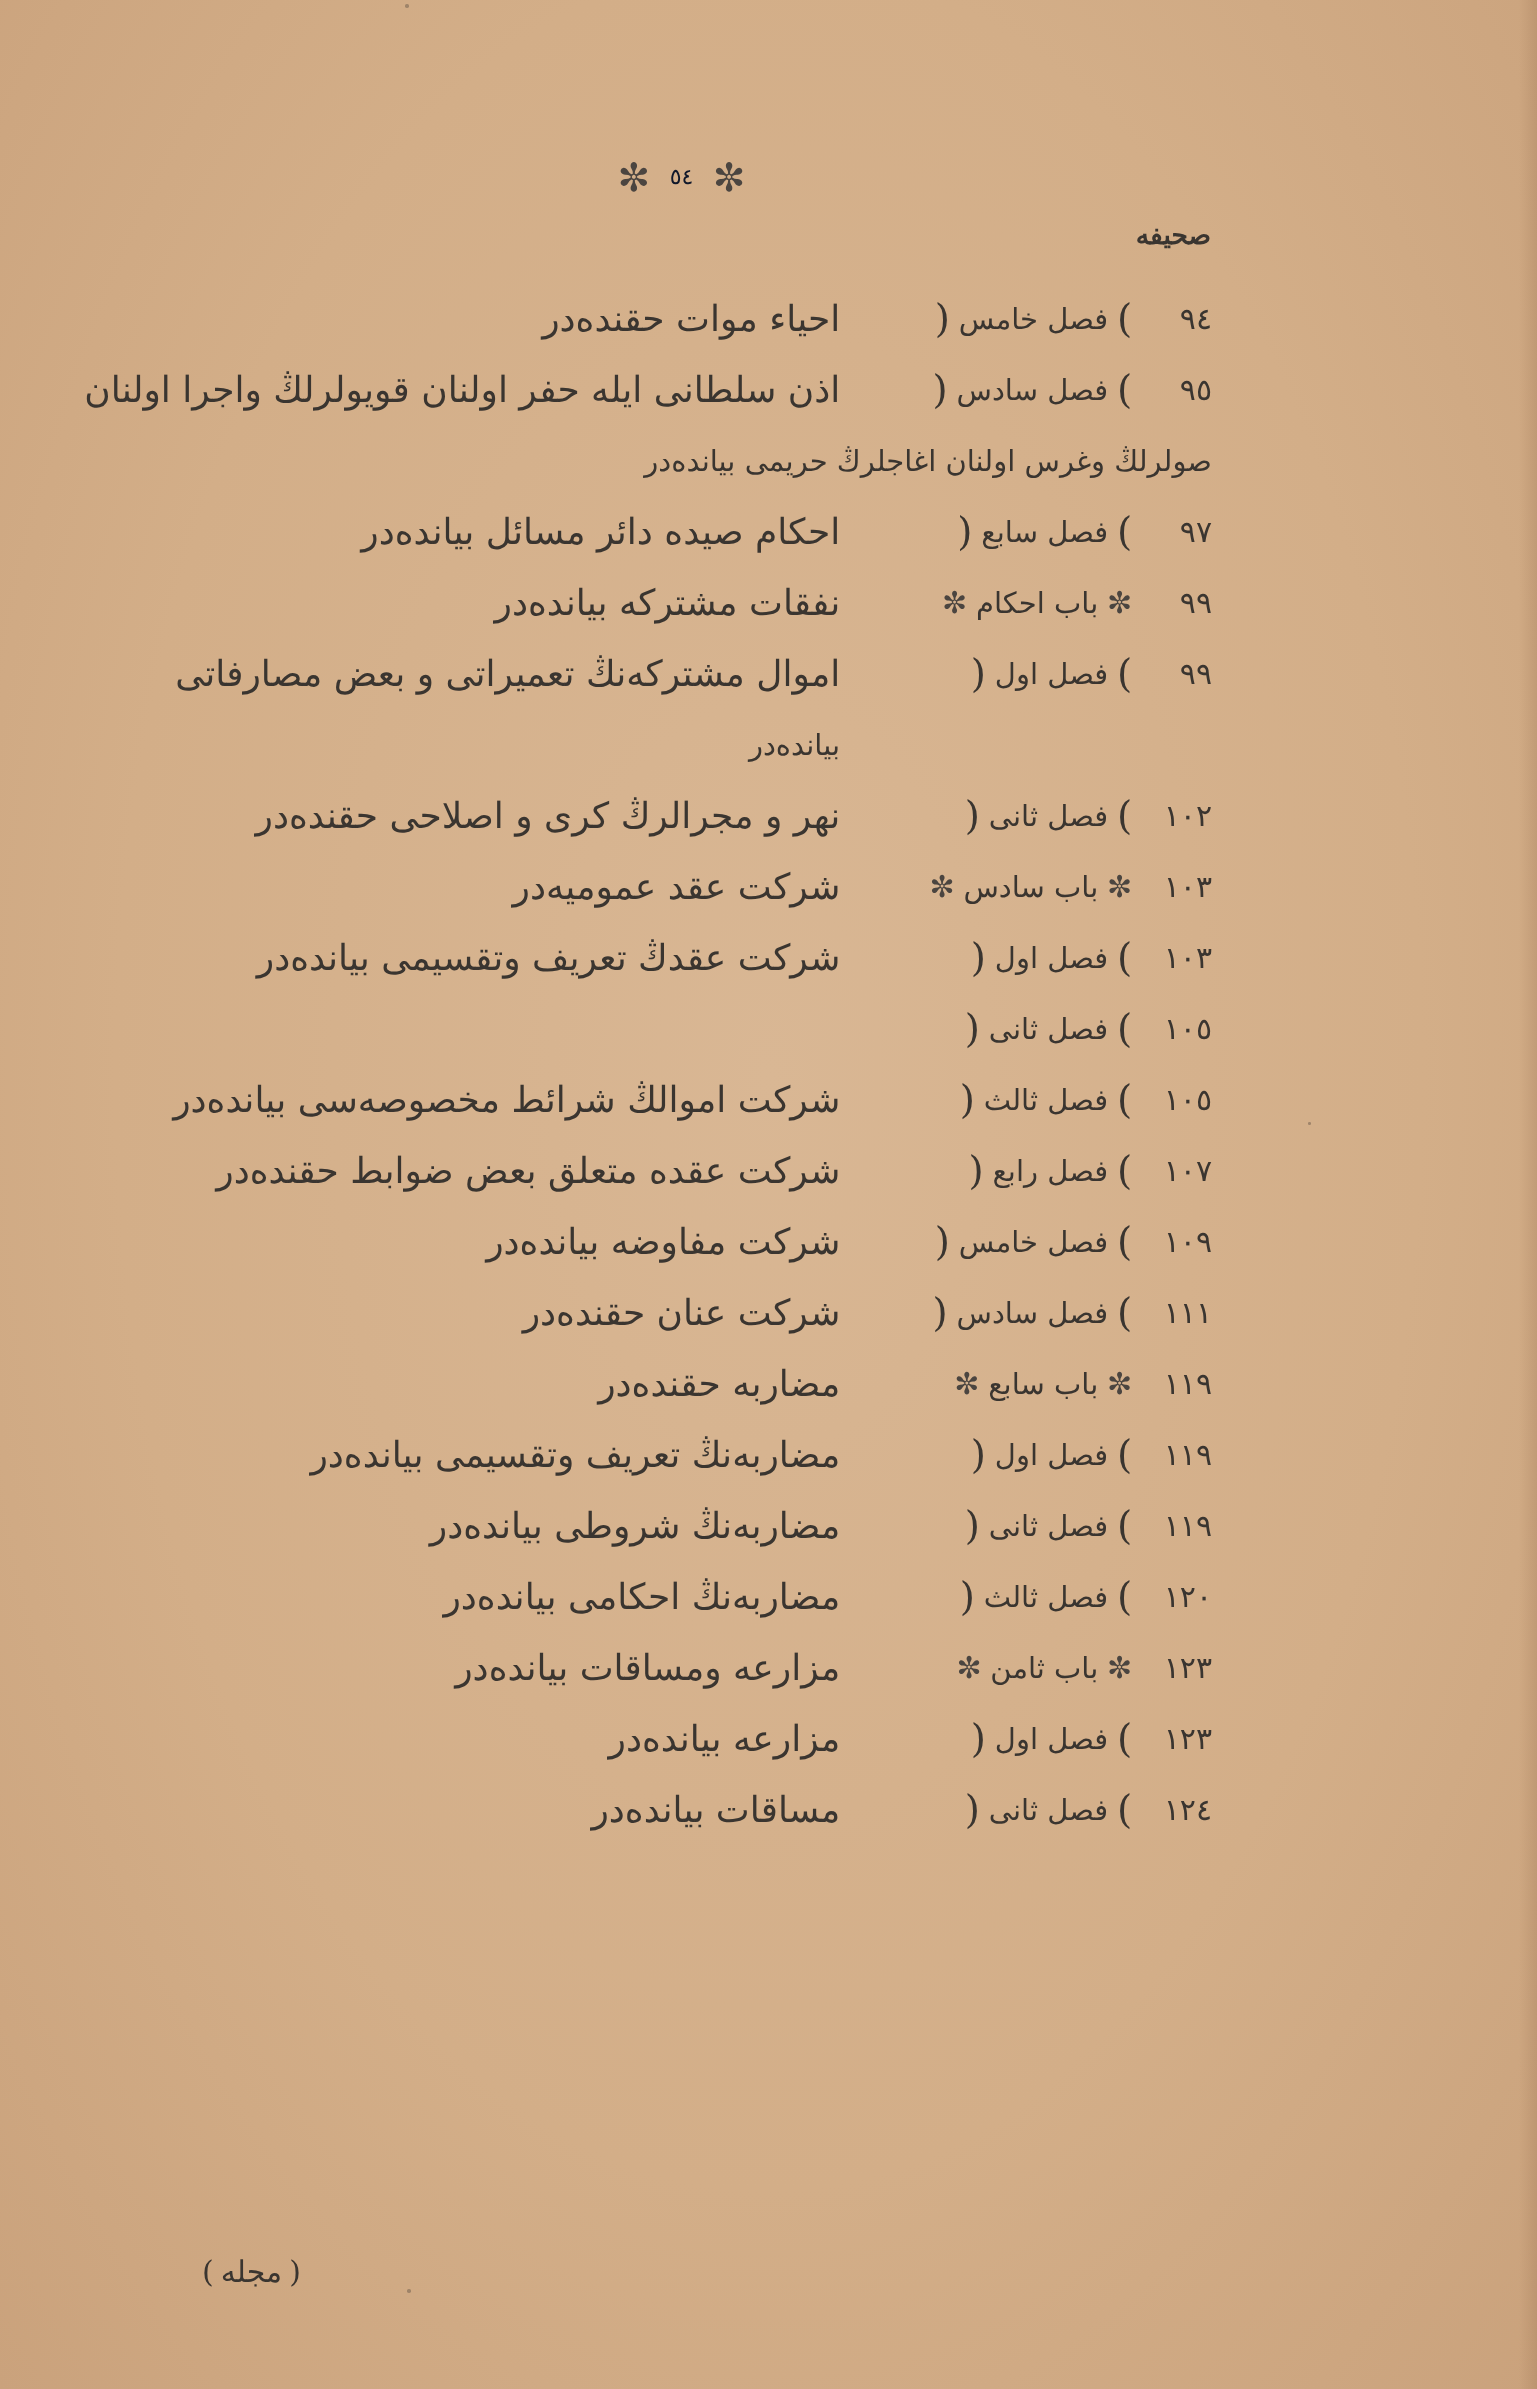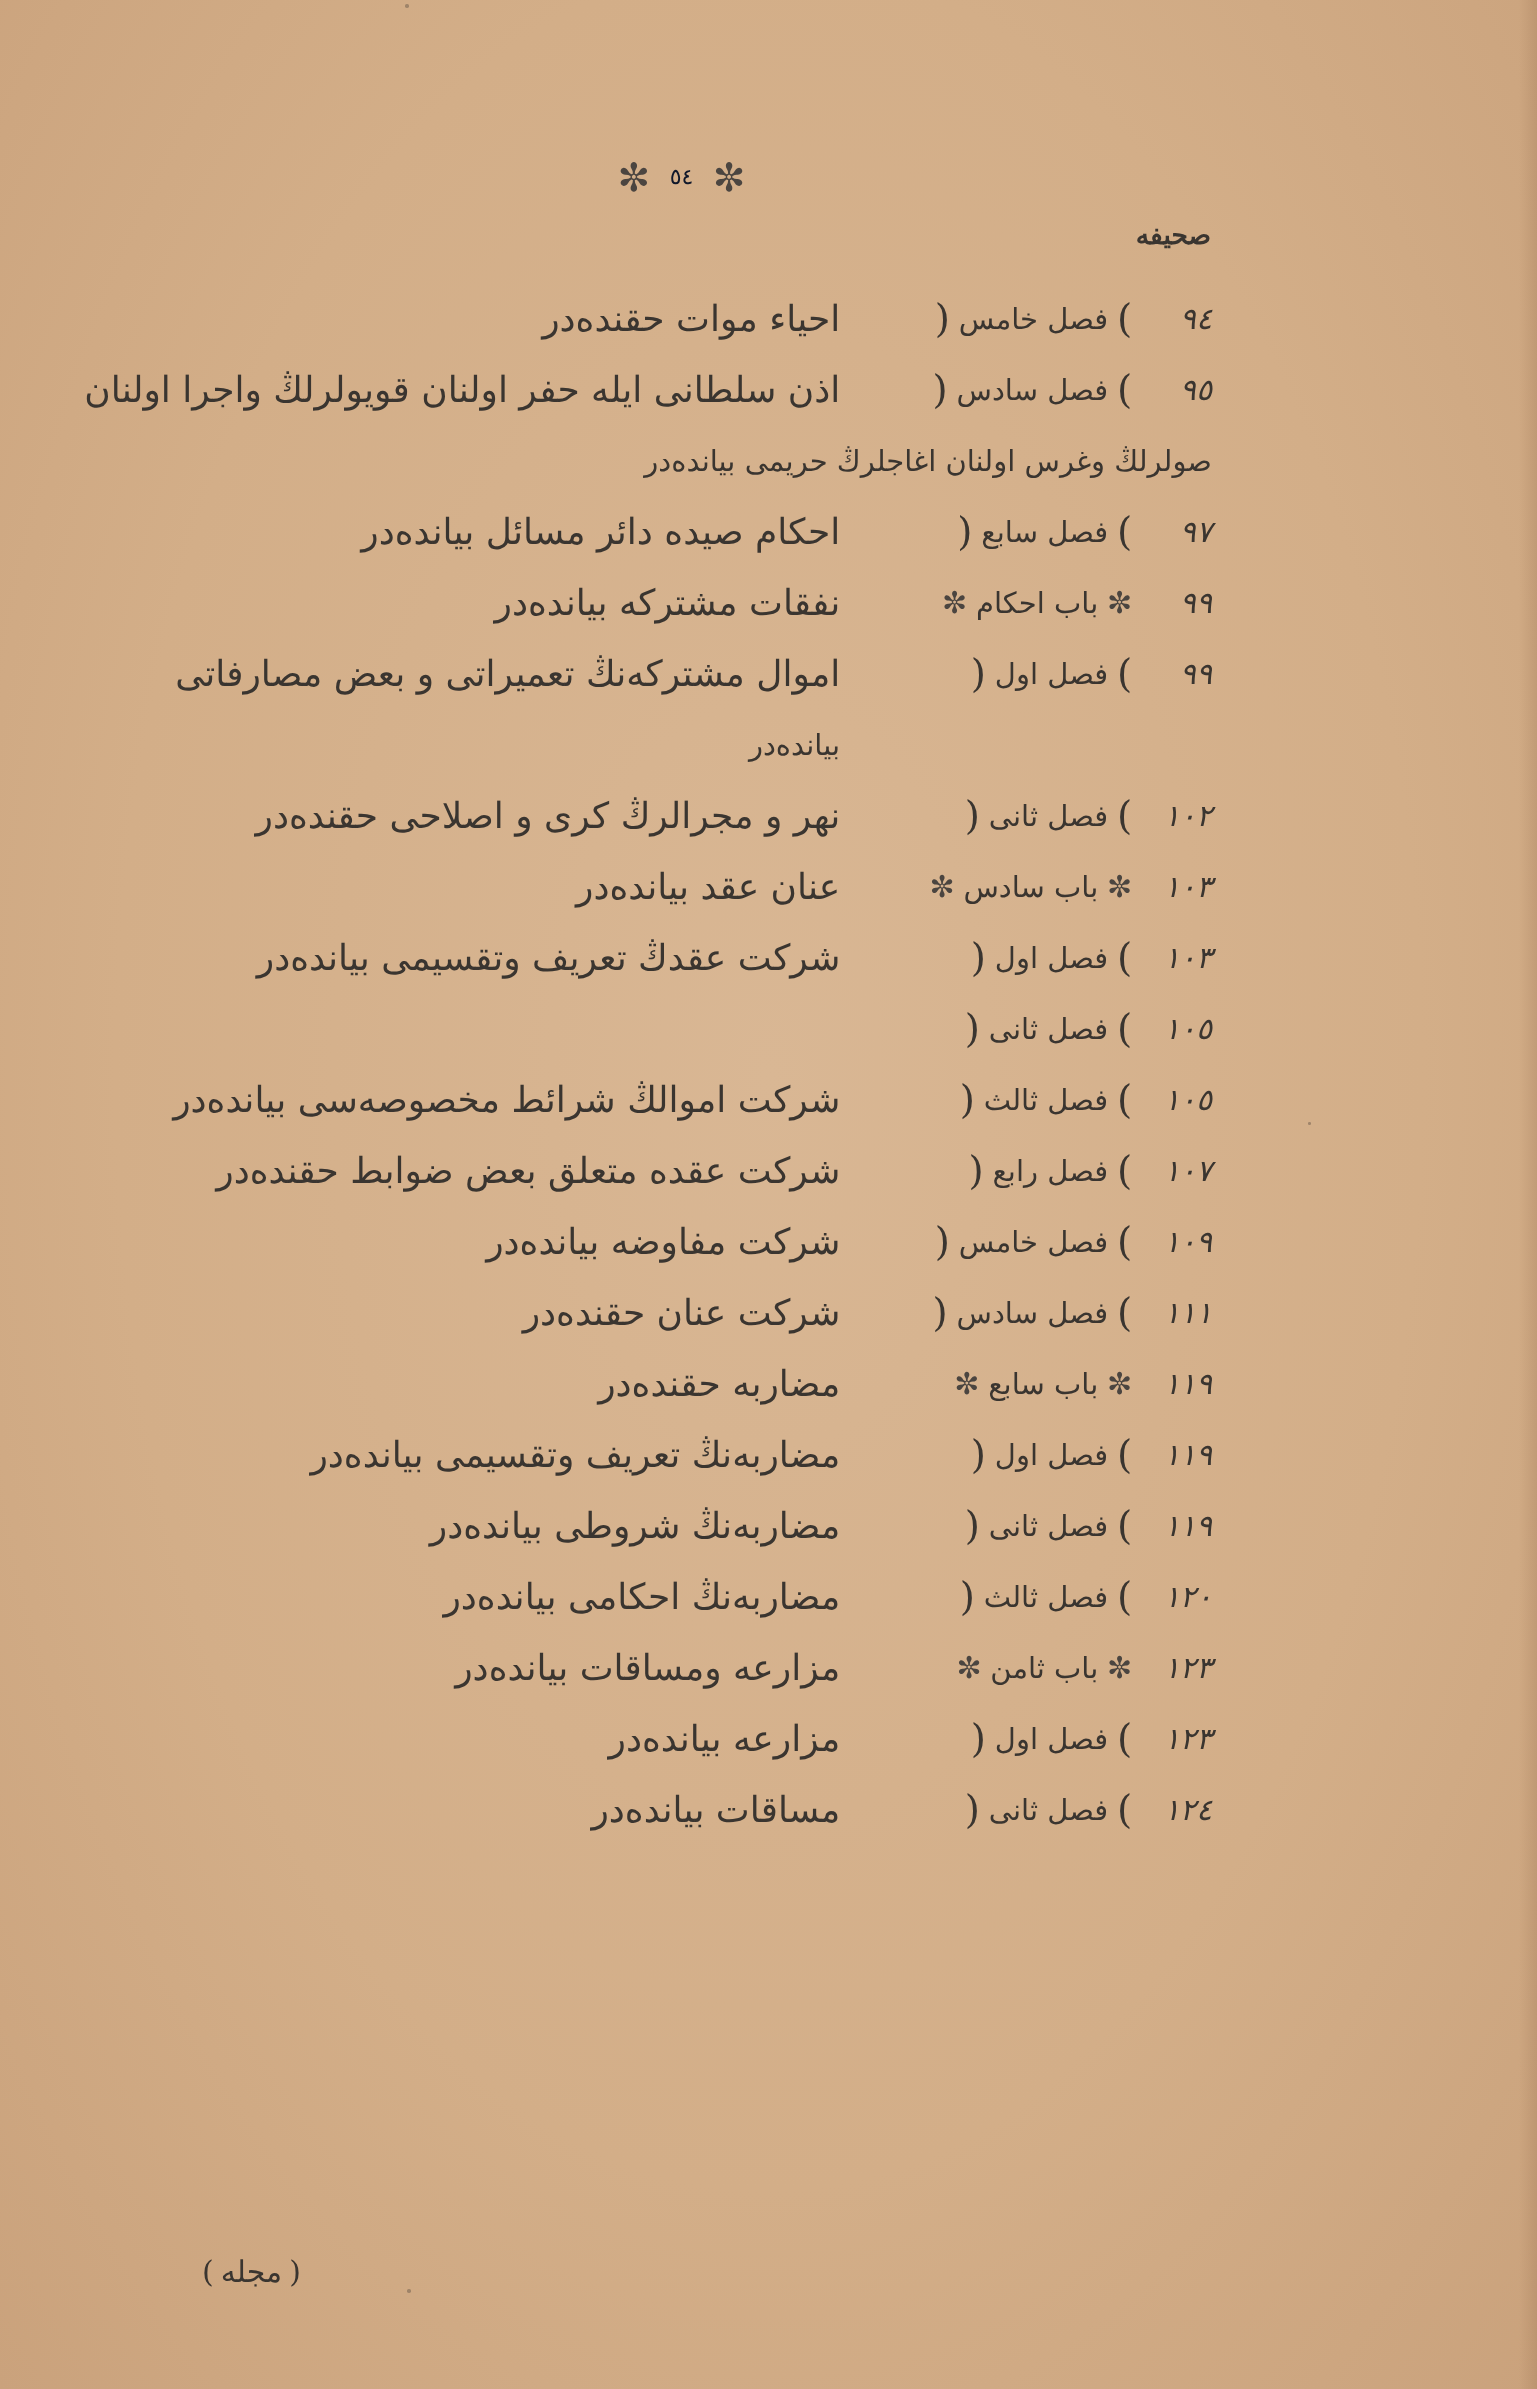--- a/index.html
+++ b/index.html
@@ -69,21 +69,20 @@
     height: 71px;
     direction: rtl;
   }
   .pg {
     width: 71px;
     flex: 0 0 71px;
     font-size: 30px;
     font-family: "DejaVu Serif", serif;
     text-align: right;
     color: #3a3530;
-    font-style: italic;
   }
   .label {
     flex: 0 0 283px;
     width: 283px;
     font-size: 29px;
     font-family: "DejaVu Serif", serif;
     display: flex;
     align-items: center;
     justify-content: flex-start;
     gap: 8.8px;
@@ -194,21 +193,21 @@
       </span>
       <span class="desc">نهر و مجرالرڭ کری و اصلاحی حقنده‌در</span>
     </div>
     <div class="row">
       <span class="pg">١٠٣</span>
       <span class="label">
         <span class="star">✼</span>
         <span>باب سادس</span>
         <span class="star">✼</span>
       </span>
-      <span class="desc">عنان عقد بیانده‌در</span>
+      <span class="desc">شرکت عقد عمومیه‌در</span>
     </div>
     <div class="row">
       <span class="pg">١٠٣</span>
       <span class="label">
         <span class="paren">)</span>
         <span>فصل اول</span>
         <span class="paren">(</span>
       </span>
       <span class="desc">شرکت عقدڭ تعریف وتقسیمی بیانده‌در</span>
     </div>

